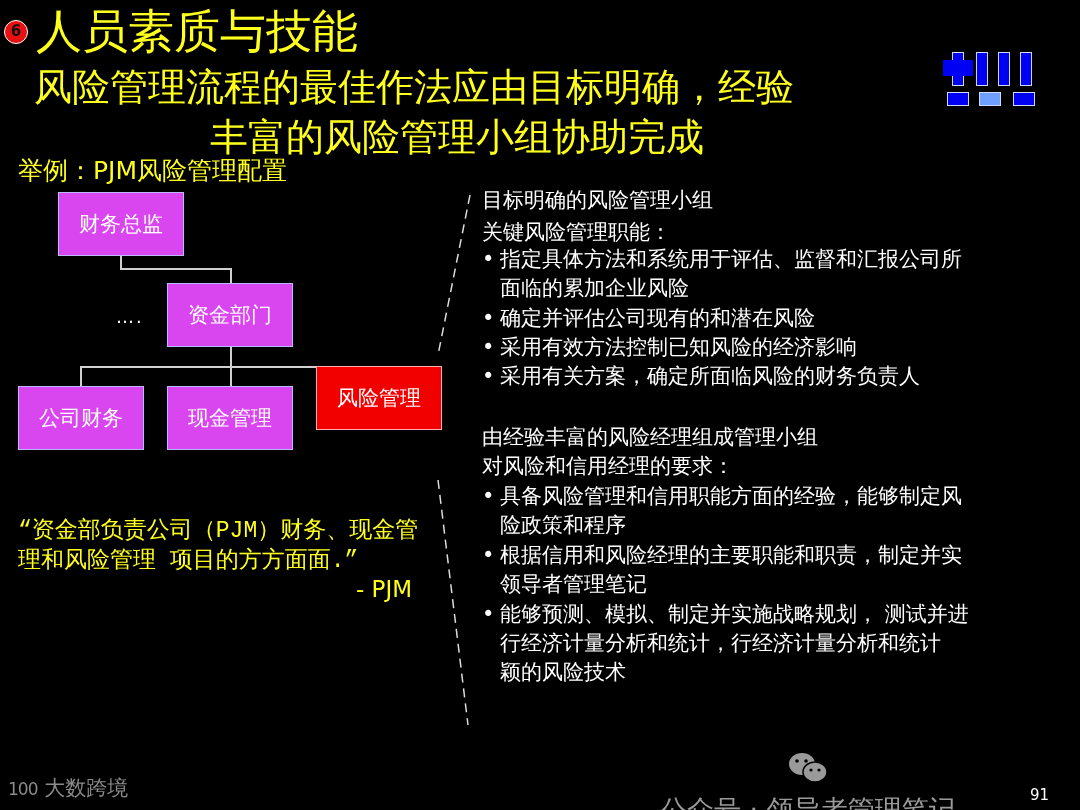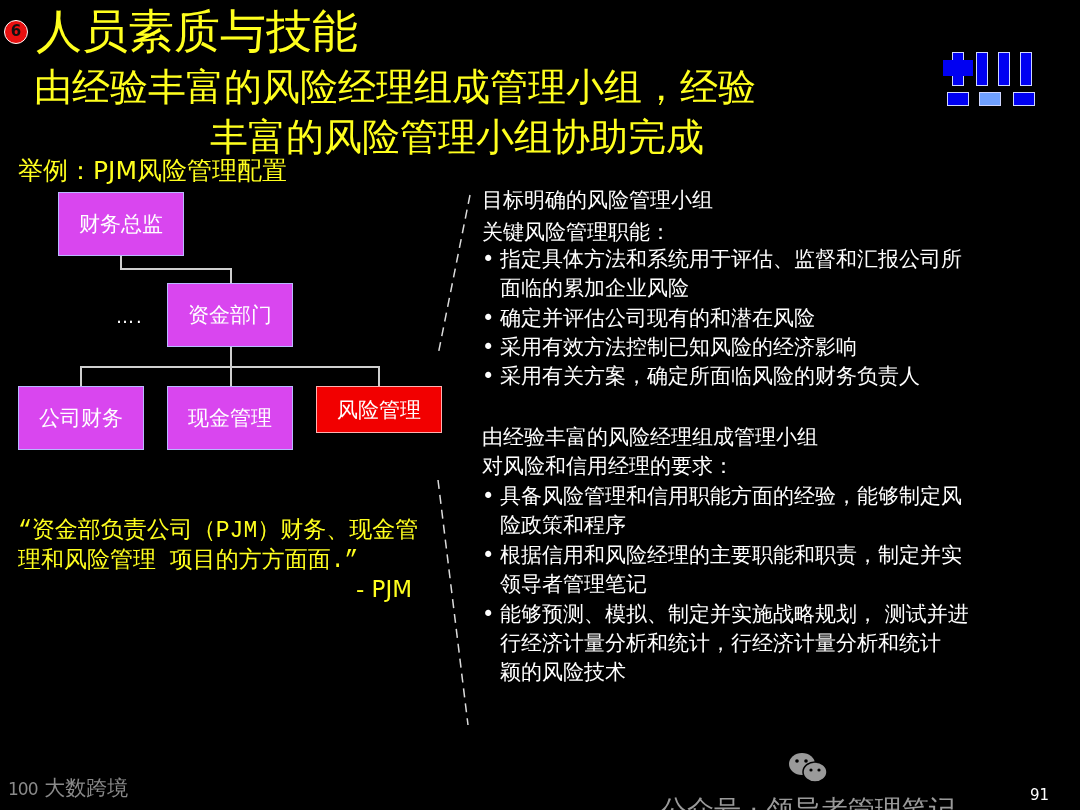--- a/index.html
+++ b/index.html
@@ -26,21 +26,21 @@
   .ig{position:absolute;box-sizing:border-box;border:1.5px solid #cfd6ff;background:#0000f2;}
   .footer-logo{left:8px;top:774px;font-size:21px;color:#8a8a8a;white-space:nowrap;}
   .wechat{left:660px;top:752px;font-size:27px;color:#9a9a9a;white-space:nowrap;display:flex;align-items:center;gap:8px;flex-direction:column;}
   .pagenum{left:1030px;top:786px;font-size:15px;color:#fff;}
 </style>
 </head>
 <body>
 
 <div class="abs badge">6</div>
 <div class="abs title1 yellow">人员素质与技能</div>
-<div class="abs title2 yellow">由经验丰富的风险经理组成管理小组，经验</div>
+<div class="abs title2 yellow">风险管理流程的最佳作法应由目标明确，经验</div>
 <div class="abs title3 yellow">丰富的风险管理小组协助完成</div>
 
 <div class="abs icon-grid">
   <div class="ig" style="left:10px;top:2px;width:12px;height:34px;"></div>
   <div class="ig" style="left:1px;top:10px;width:30px;height:16px;border:none;"></div>
   <div class="ig" style="left:34px;top:2px;width:12px;height:34px;"></div>
   <div class="ig" style="left:56px;top:2px;width:12px;height:34px;"></div>
   <div class="ig" style="left:78px;top:2px;width:12px;height:34px;"></div>
   <div class="ig" style="left:5px;top:42px;width:22px;height:14px;"></div>
   <div class="ig" style="left:37px;top:42px;width:22px;height:14px;background:#6fa0ff;"></div>
@@ -55,21 +55,21 @@
   <div class="line" style="left:120px;top:268px;width:111px;height:2px;"></div>
   <div class="line" style="left:230px;top:268px;width:2px;height:15px;"></div>
   <div class="box blue" style="left:167px;top:283px;width:126px;height:64px;">资金部门</div>
   <div class="abs dots">….</div>
   <div class="line" style="left:230px;top:347px;width:2px;height:40px;"></div>
   <div class="line" style="left:80px;top:366px;width:299px;height:2px;"></div>
   <div class="line" style="left:80px;top:366px;width:2px;height:20px;"></div>
   <div class="line" style="left:378px;top:366px;width:2px;height:20px;"></div>
   <div class="box blue" style="left:18px;top:386px;width:126px;height:64px;">公司财务</div>
   <div class="box blue" style="left:167px;top:386px;width:126px;height:64px;">现金管理</div>
-  <div class="box red" style="left:316px;top:386px;width:126px;height:47px;">风险管理</div>
+  <div class="box red" style="left:316px;top:366px;width:126px;height:64px;">风险管理</div>
 </div>
 
 <div class="abs quote yellow">“资金部负责公司（PJM）财务、现金管理和风险管理 项目的方方面面.”</div>
 <div class="abs quote-src yellow">- PJM</div>
 
 <svg class="abs" style="left:430px;top:190px;" width="50" height="540">
   <line x1="40" y1="5" x2="8" y2="165" stroke="#dcdcdc" stroke-width="1.5" stroke-dasharray="9,6"></line>
   <line x1="8" y1="290" x2="38" y2="535" stroke="#dcdcdc" stroke-width="1.5" stroke-dasharray="9,6"></line>
 </svg>
 

